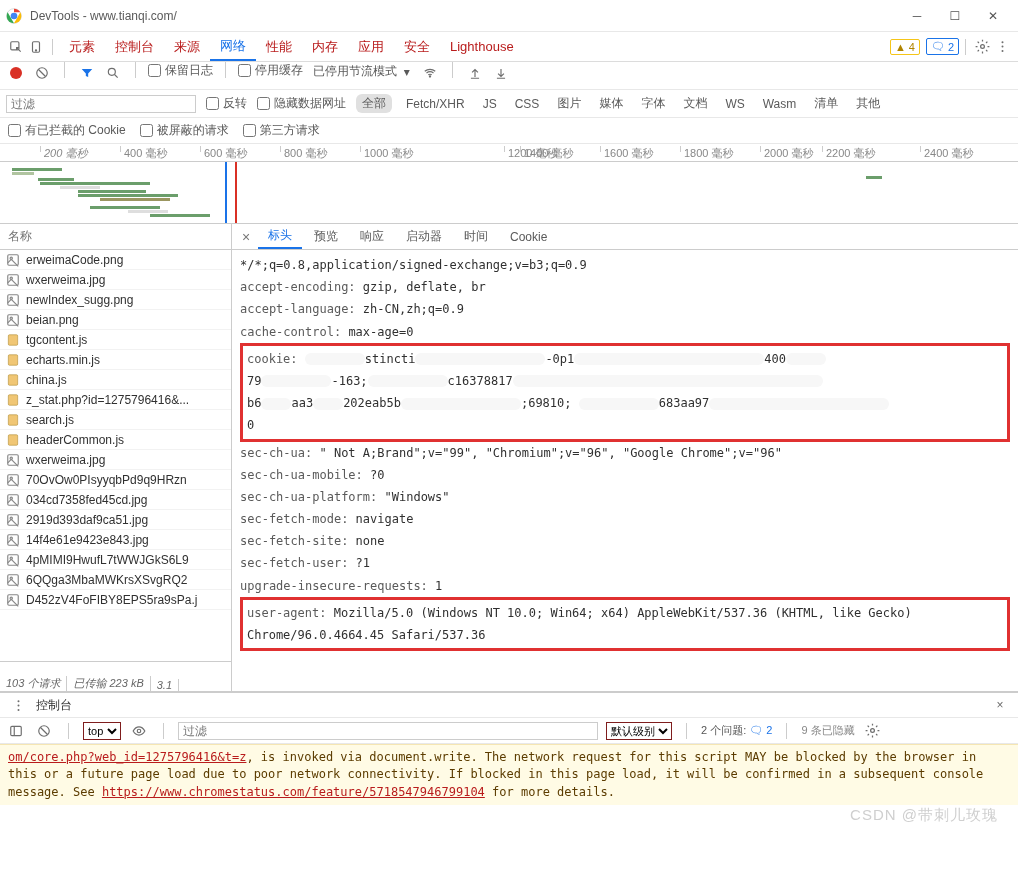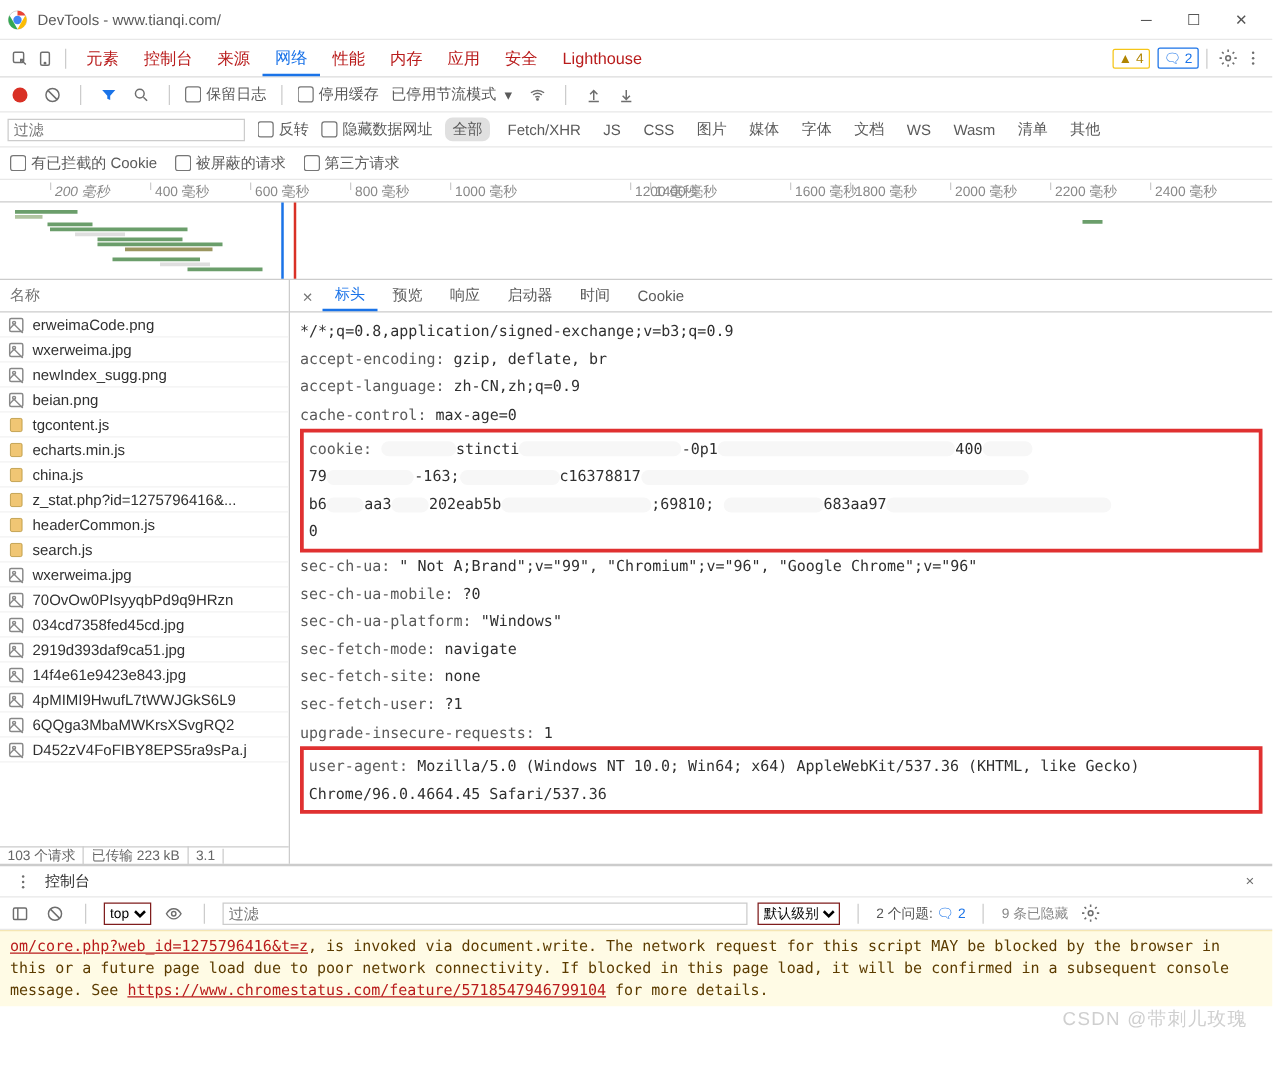--- a/index.html
+++ b/index.html
@@ -11,21 +11,21 @@
 .tabsbar { height: 30px; display: flex; align-items: center; border-bottom: 1px solid #dcdcdc; padding: 0 6px; }
 .ic { width: 20px; height: 22px; display: flex; align-items: center; justify-content: center; color: #6e6e6e; position: relative; }
 .ic svg { width: 14px; height: 14px; }
 .mtab { padding: 0 10px; height: 29px; display: flex; align-items: center; color: #b91c1c; font-size: 13px; cursor: pointer; }
 .mtab.active { color: #1a73e8; border-bottom: 2px solid #1a73e8; }
 .badge { font-size: 11px; padding: 1px 4px; border: 1px solid; border-radius: 2px; margin-left: 6px; display: inline-flex; align-items: center; gap: 3px; }
 .badge.warn { border-color: #f5c518; color: #b08400; }
 .badge.msg { border-color: #1a73e8; color: #1a73e8; }
 .spacer { flex: 1; }
 .sep { width: 1px; height: 16px; background: #ccc; margin: 0 6px; }
-.toolbar2 { height: 28px; display: flex; align-items: center; padding: 0 6px; border-bottom: 1px solid #e8e8e8; gap: 6px; }
+.toolbar2 { height: 28px; display: flex; align-items: flex-start; padding: 0 6px; border-bottom: 1px solid #e8e8e8; gap: 6px; }
 .redrec { width: 12px; height: 12px; border-radius: 50%; background: #d93025; }
 .blue-ic { color: #1a73e8; }
 .cbwrap { display: flex; align-items: center; gap: 4px; color: #5a5a5a; }
 .cbwrap input { margin: 0; }
 .pill { font-size: 12px; padding: 1px 4px; display: inline-flex; align-items: center; color: #5a5a5a; }
 .toolbar3 { height: 28px; display: flex; align-items: center; padding: 0 6px; border-bottom: 1px solid #e8e8e8; gap: 10px; }
 .filter-input { width: 190px; height: 18px; border: 1px solid #ccc; padding: 0 4px; font-size: 12px; }
 .ftab { font-size: 12px; color: #5a5a5a; padding: 2px 4px; cursor: pointer; }
 .ftab.all { background: #e0e0e0; border-radius: 6px; padding: 1px 6px; }
 .toolbar4 { height: 26px; display: flex; align-items: center; padding: 0 8px; border-bottom: 1px solid #e8e8e8; gap: 14px; }
@@ -35,21 +35,21 @@
 .tl-body { position: relative; height: 62px; }
 .bar { position: absolute; height: 3px; }
 .redline { position: absolute; width: 2px; background: #d93025; top: 0; bottom: 0; }
 .blueline { position: absolute; width: 2px; background: #1a73e8; top: 0; bottom: 0; }
 .main { display: flex; height: 468px; border-bottom: 1px solid #ccc; }
 .leftpanel { width: 232px; border-right: 1px solid #ccc; display: flex; flex-direction: column; }
 .lp-head { height: 26px; border-bottom: 1px solid #ccc; display: flex; align-items: center; padding: 0 8px; font-size: 12px; color: #737373; }
 .lp-list { flex: 1; overflow-y: auto; overflow-x: hidden; }
 .lp-row { height: 20px; display: flex; align-items: center; padding: 0 6px; gap: 6px; font-size: 12px; color: #303030; border-bottom: 1px solid #f2f2f2; white-space: nowrap; overflow: hidden; }
 .lp-row .fi { width: 14px; height: 14px; flex-shrink: 0; }
-.lp-foot { height: 14px; border-top: 1px solid #ccc; display: flex; align-items: center; font-size: 11px; color: #666; }
+.lp-foot { height: 30px; border-top: 1px solid #ccc; display: flex; align-items: flex-end; font-size: 11px; color: #666; font-style: italic; }
 .lp-foot span { padding: 0 6px; border-right: 1px solid #ccc; }
 .rightpanel { flex: 1; display: flex; flex-direction: column; overflow: hidden; }
 .rp-tabs { height: 26px; border-bottom: 1px solid #ccc; display: flex; align-items: center; padding: 0 4px; gap: 2px; }
 .rp-tab { padding: 0 10px; height: 25px; display: flex; align-items: center; color: #5a5a5a; font-size: 12px; cursor: pointer; }
 .rp-tab.active { color: #1a73e8; border-bottom: 2px solid #1a73e8; }
 .close-x { width: 20px; text-align: center; color: #777; cursor: pointer; font-size: 14px; }
 .rp-body { flex: 1; overflow-y: auto; padding: 4px 8px; font-size: 12px; line-height: 1.85; position: relative; }
 .hdr-line { font-family: Consolas, monospace; font-size: 12px; color: #303030; }
 .hdr-line b { color: #5a5a5a; font-weight: normal; }
 .redbox { border: 3px solid #e03131; padding: 2px 4px; }
@@ -214,24 +214,24 @@
 
 <div class="timeline">
   <div class="tl-ruler" id="tl-ruler">
       <div class="tl-tick" style="left: 40px; font-style: italic;">200 毫秒</div>
       <div class="tl-tick" style="left: 120px;">400 毫秒</div>
       <div class="tl-tick" style="left: 200px;">600 毫秒</div>
       <div class="tl-tick" style="left: 280px;">800 毫秒</div>
       <div class="tl-tick" style="left: 360px;">1000 毫秒</div>
       <div class="tl-tick" style="left: 456px; margin-left: 48px;">1200 毫秒</div>
       <div class="tl-tick" style="left: 520px;">1400 毫秒</div>
-      <div class="tl-tick" style="left: 632px;">1600 毫秒</div>
+      <div class="tl-tick" style="left: 600px;">1600 毫秒</div>
       <div class="tl-tick" style="left: 680px;">1800 毫秒</div>
       <div class="tl-tick" style="left: 760px;">2000 毫秒</div>
-      <div class="tl-tick" style="left: 840px;">2200 毫秒</div>
+      <div class="tl-tick" style="left: 822px;">2200 毫秒</div>
       <div class="tl-tick" style="left: 920px;">2400 毫秒</div>
     </div>
   <div class="tl-body">
     <div class="bar" style="left:12px;top:6px;width:50px;background:#6b9e6b"></div>
     <div class="bar" style="left:12px;top:10px;width:22px;background:#b0c4a0"></div>
     <div class="bar" style="left:38px;top:16px;width:36px;background:#6b9e6b"></div>
     <div class="bar" style="left:40px;top:20px;width:110px;background:#6b9e6b"></div>
     <div class="bar" style="left:60px;top:24px;width:40px;background:#dedede"></div>
     <div class="bar" style="left:78px;top:28px;width:68px;background:#6b9e6b"></div>
     <div class="bar" style="left:78px;top:32px;width:100px;background:#6b9e6b"></div>
@@ -302,27 +302,27 @@
         <div class="lp-row">
           <span class="fi"><svg viewBox="0 0 24 24" fill="#f0c674" stroke="#b08c30" stroke-width="1">
               <rect x="4" y="3" width="16" height="18" rx="2"></rect>
             </svg></span>
           <span>z_stat.php?id=1275796416&amp;...</span>
         </div>
         <div class="lp-row">
           <span class="fi"><svg viewBox="0 0 24 24" fill="#f0c674" stroke="#b08c30" stroke-width="1">
               <rect x="4" y="3" width="16" height="18" rx="2"></rect>
             </svg></span>
+          <span>search.js</span>
+        </div>
+        <div class="lp-row">
+          <span class="fi"><svg viewBox="0 0 24 24" fill="#f0c674" stroke="#b08c30" stroke-width="1">
+              <rect x="4" y="3" width="16" height="18" rx="2"></rect>
+            </svg></span>
           <span>headerCommon.js</span>
-        </div>
-        <div class="lp-row">
-          <span class="fi"><svg viewBox="0 0 24 24" fill="#f0c674" stroke="#b08c30" stroke-width="1">
-              <rect x="4" y="3" width="16" height="18" rx="2"></rect>
-            </svg></span>
-          <span>search.js</span>
         </div>
         <div class="lp-row">
           <span class="fi"><svg viewBox="0 0 24 24" fill="none" stroke="#888" stroke-width="2">
               <rect x="3" y="3" width="18" height="18" rx="2"></rect>
               <circle cx="9" cy="9" r="2"></circle>
               <path d="M3 17l6-6 12 12"></path>
             </svg></span>
           <span>wxerweima.jpg</span>
         </div>
         <div class="lp-row">

